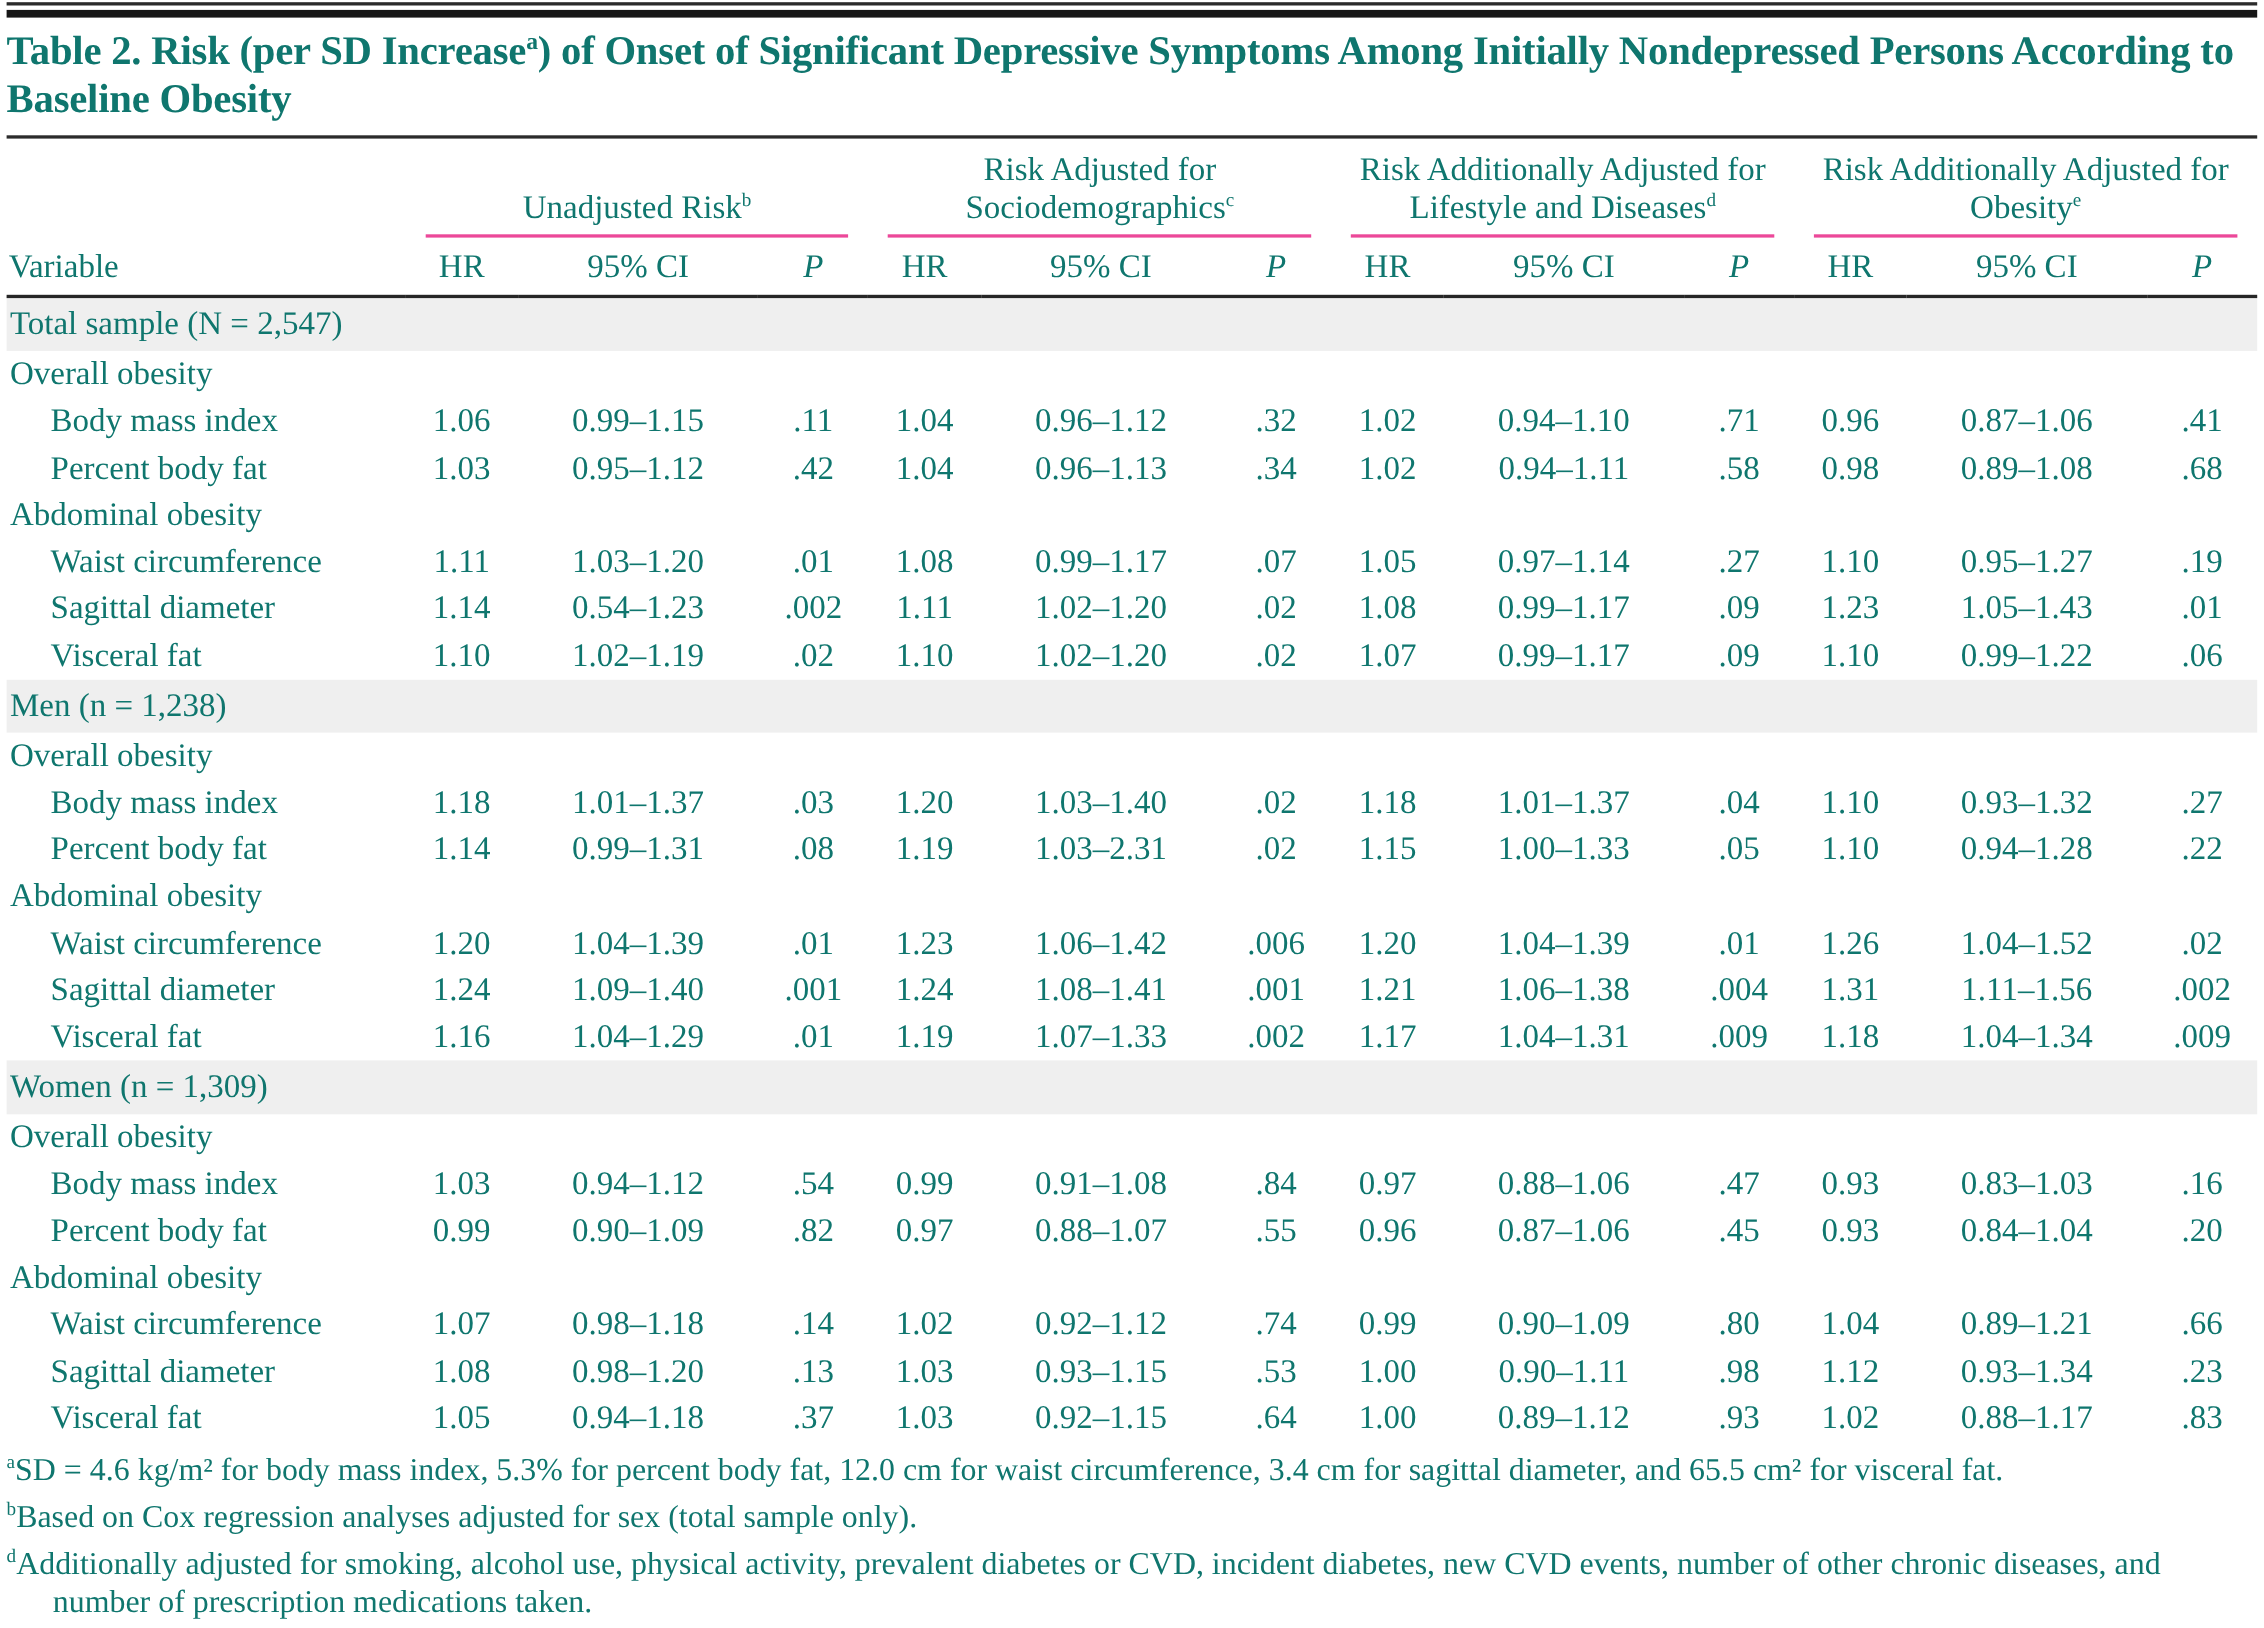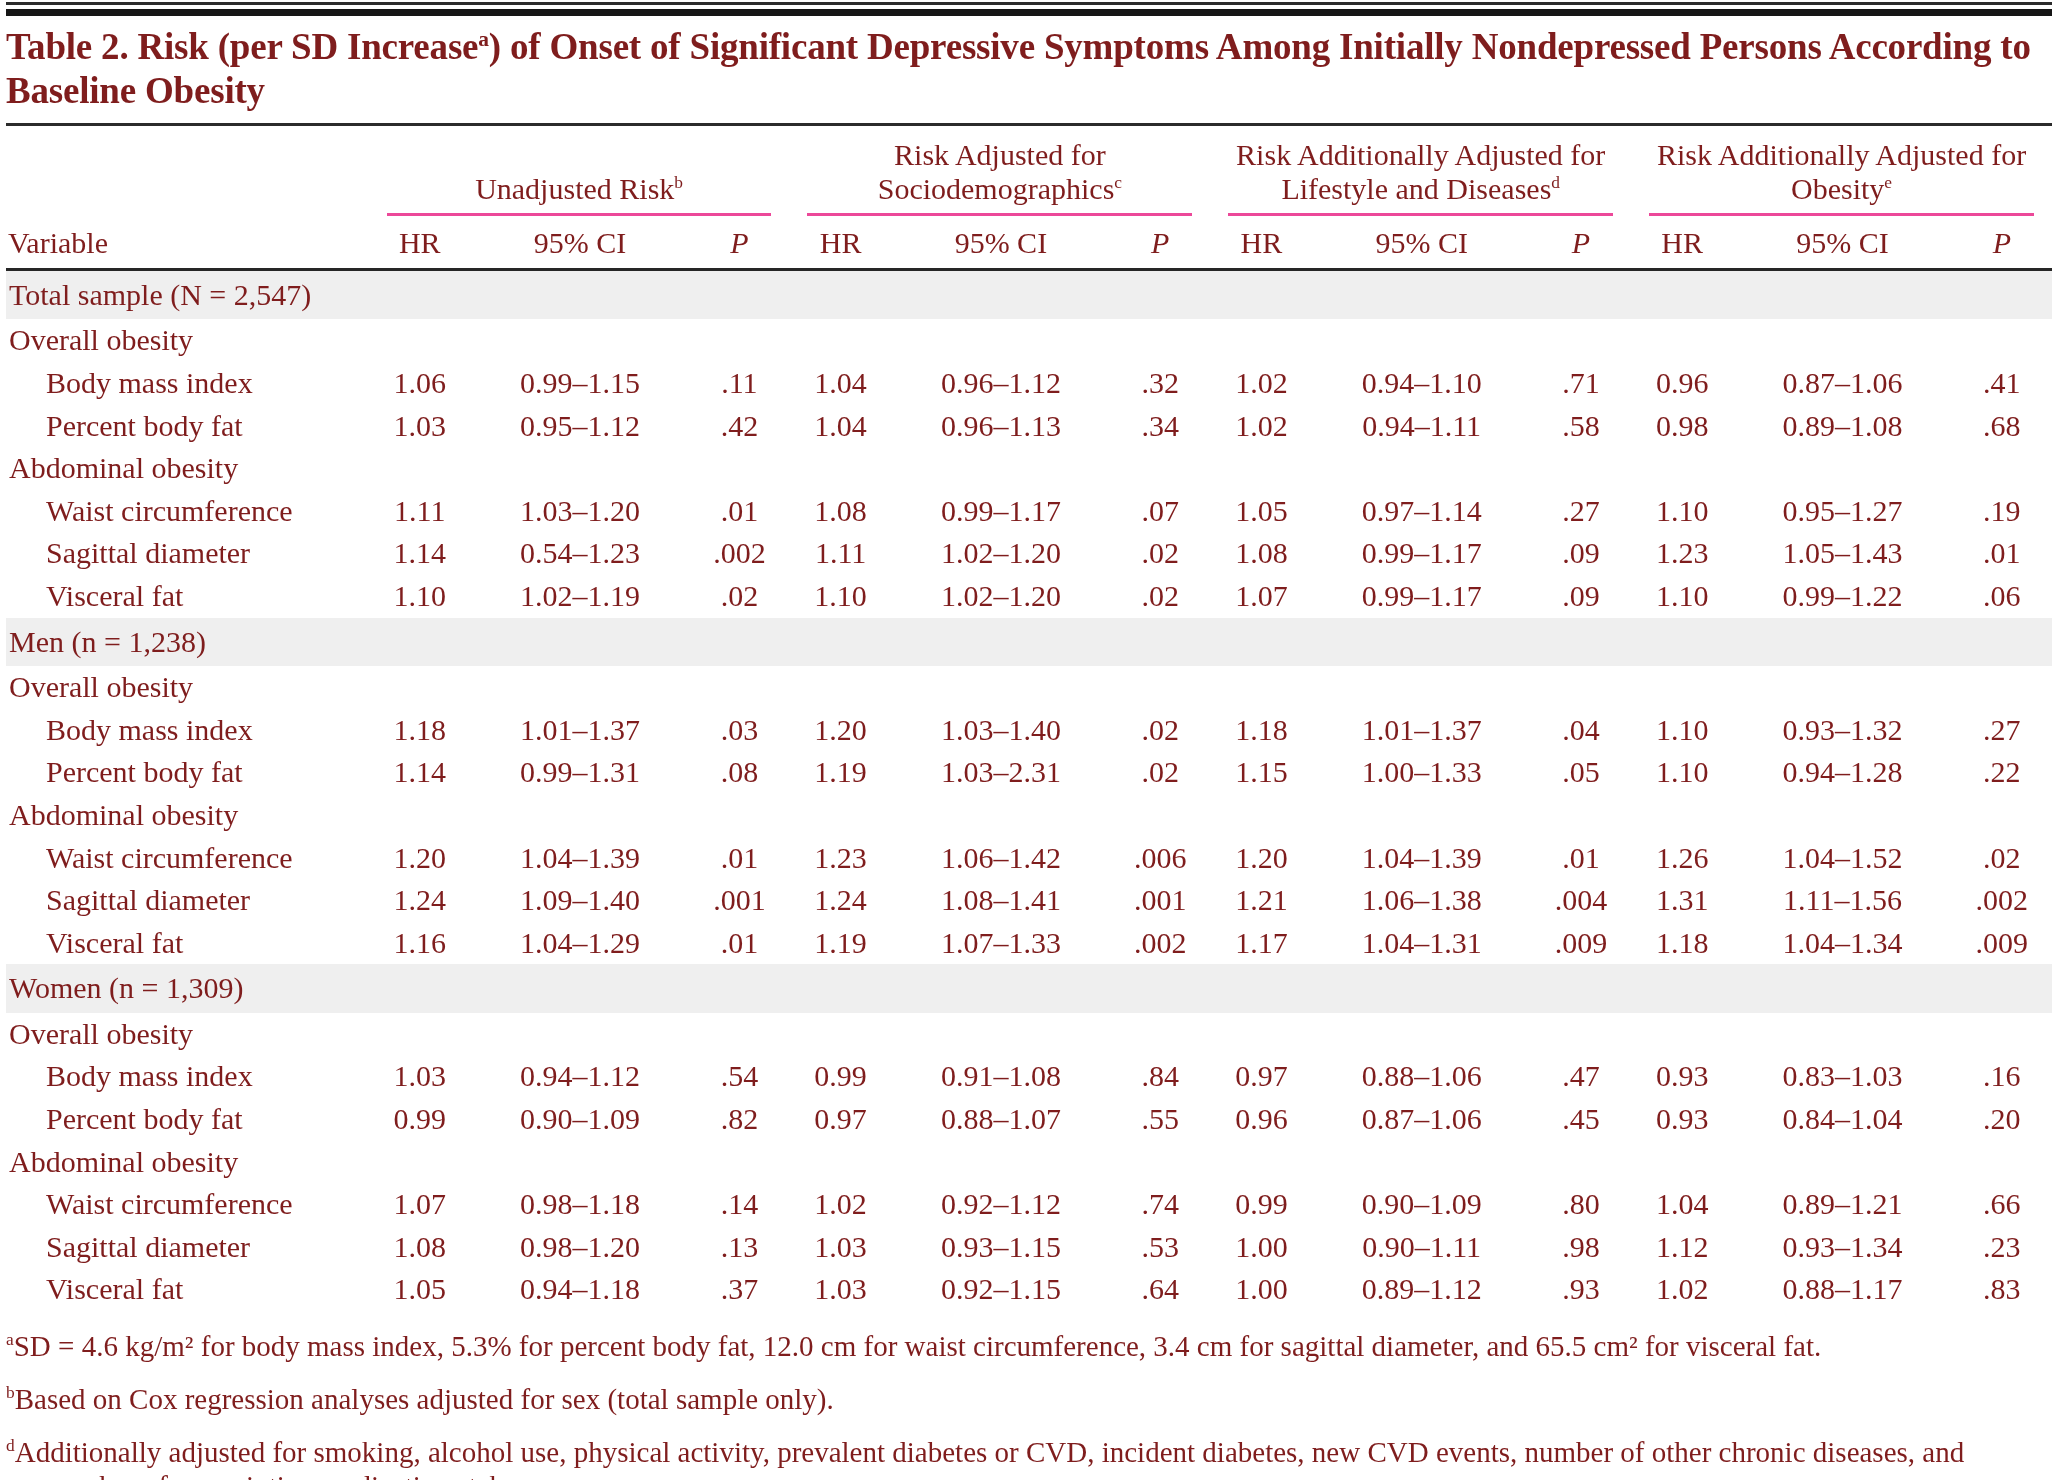--- a/index.html
+++ b/index.html
@@ -1,20 +1,20 @@
 <!DOCTYPE html>
 <html><head>
 <meta charset="utf-8">
 <style>
   html,body{margin:0;padding:0;background:#ffffff;}
   .page{
     width:2058px;height:1480px;box-sizing:border-box;
     padding:0 6px;overflow:hidden;
     font-family:"Liberation Serif","DejaVu Serif",serif;
-    color:#7f1d1d;background:#ffffff;
+    color:#0f766e;background:#ffffff;
   }
   .rule-top-thin{height:3px;background:#2b2b2b;margin-top:2px;}
   .rule-top-thick{height:7px;background:#161616;margin-top:4px;}
   .title{
     font-size:37px;font-weight:bold;line-height:1.2;
     margin:9px 0 9px 0;letter-spacing:-0.2px;
   }
   .title sup{font-size:58%;line-height:0;}
   .title-rule{height:3px;background:#2b2b2b;}
 
@@ -41,21 +41,21 @@
   .p-ital{font-style:italic;}
 
   tbody td{padding:3px 4px;line-height:1.22;text-align:center;}
   tr.section-row td{
     background:#efefef;text-align:left;padding:6px 0 6px 3px;
   }
   tr.subsection-row td{text-align:left;padding-left:3px;}
   tr.data-row td.var-cell{text-align:left;padding-left:40px;}
 
   .footnotes{margin-top:8px;font-size:29px;line-height:1.2;}
-  .footnote{padding-left:42px;text-indent:-42px;margin:18px 0;}
+  .footnote{padding-left:42px;text-indent:-42px;margin:8px 0;}
   .footnote sup{font-size:60%;line-height:0;}
 </style>
 </head>
 <body>
 
 <div class="page">
   <div class="rule-top-thin"></div>
   <div class="rule-top-thick"></div>
 
   <div class="title"><span>Table 2. Risk (per SD Increase</span><sup>a</sup><span>) of Onset of Significant Depressive Symptoms Among Initially Nondepressed Persons According to Baseline Obesity</span></div>

